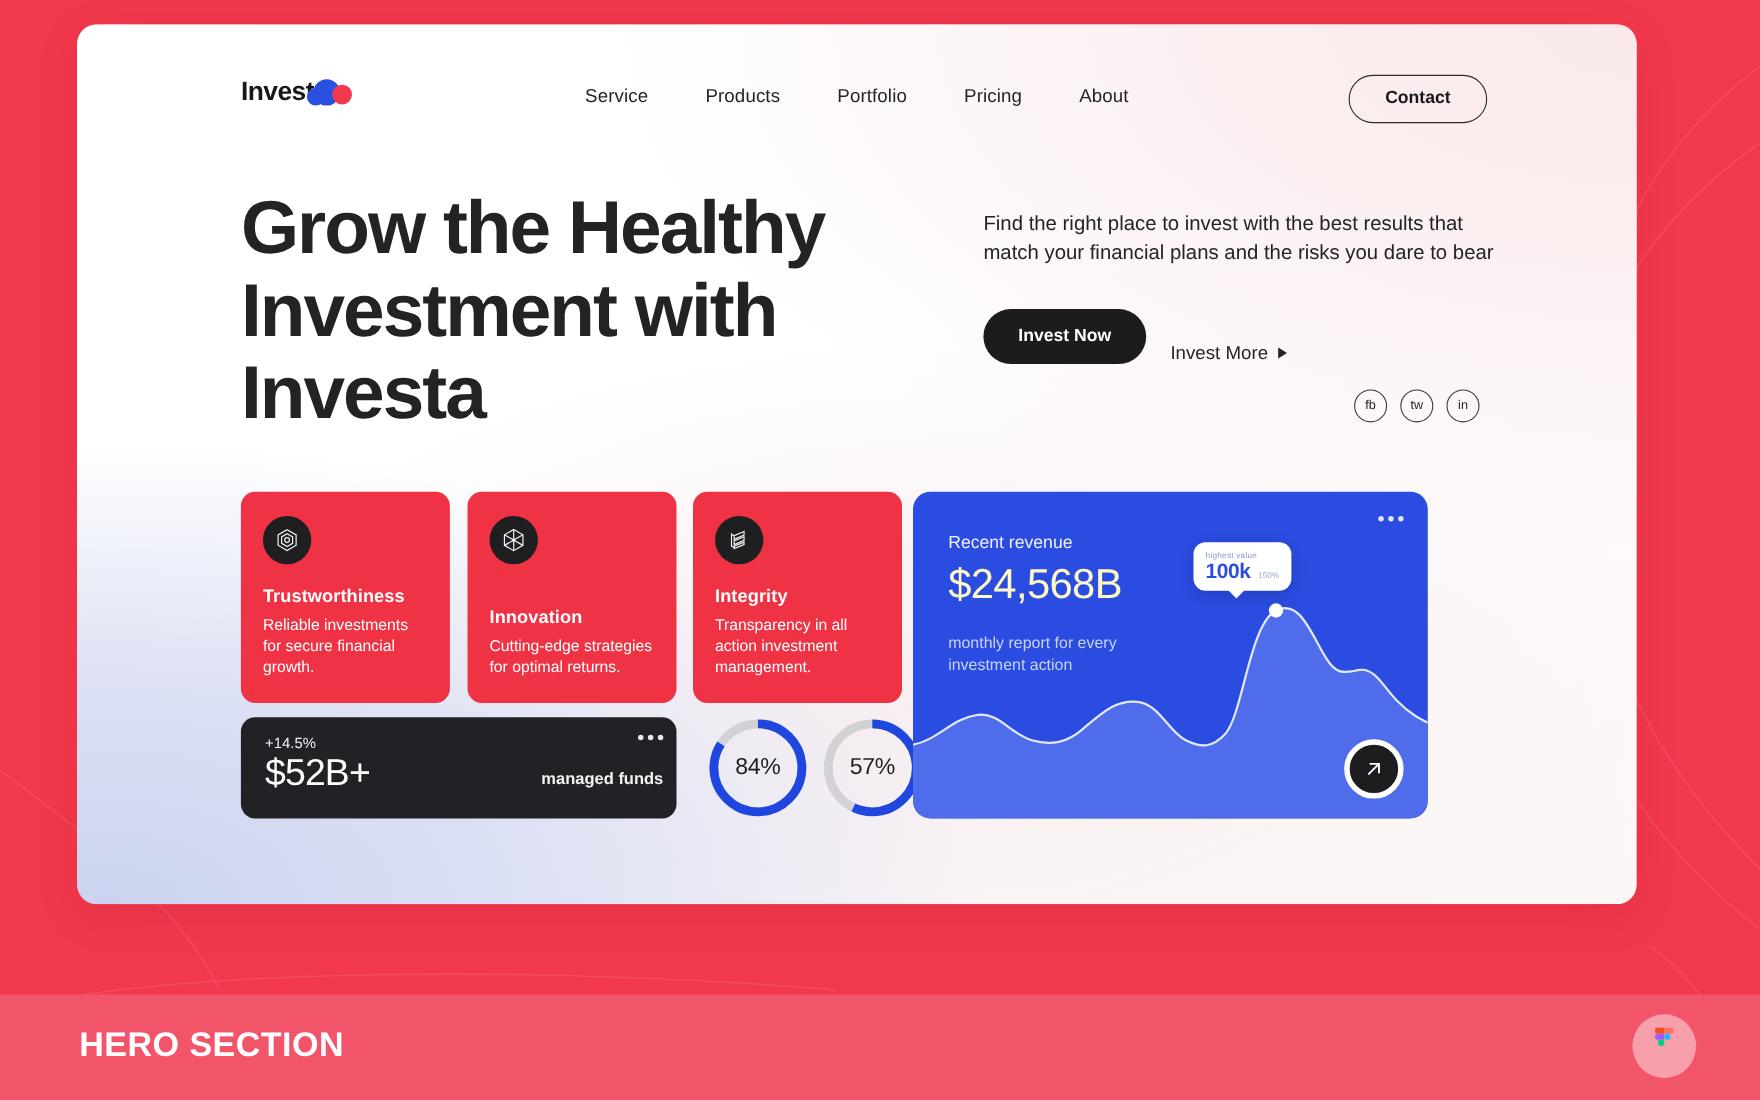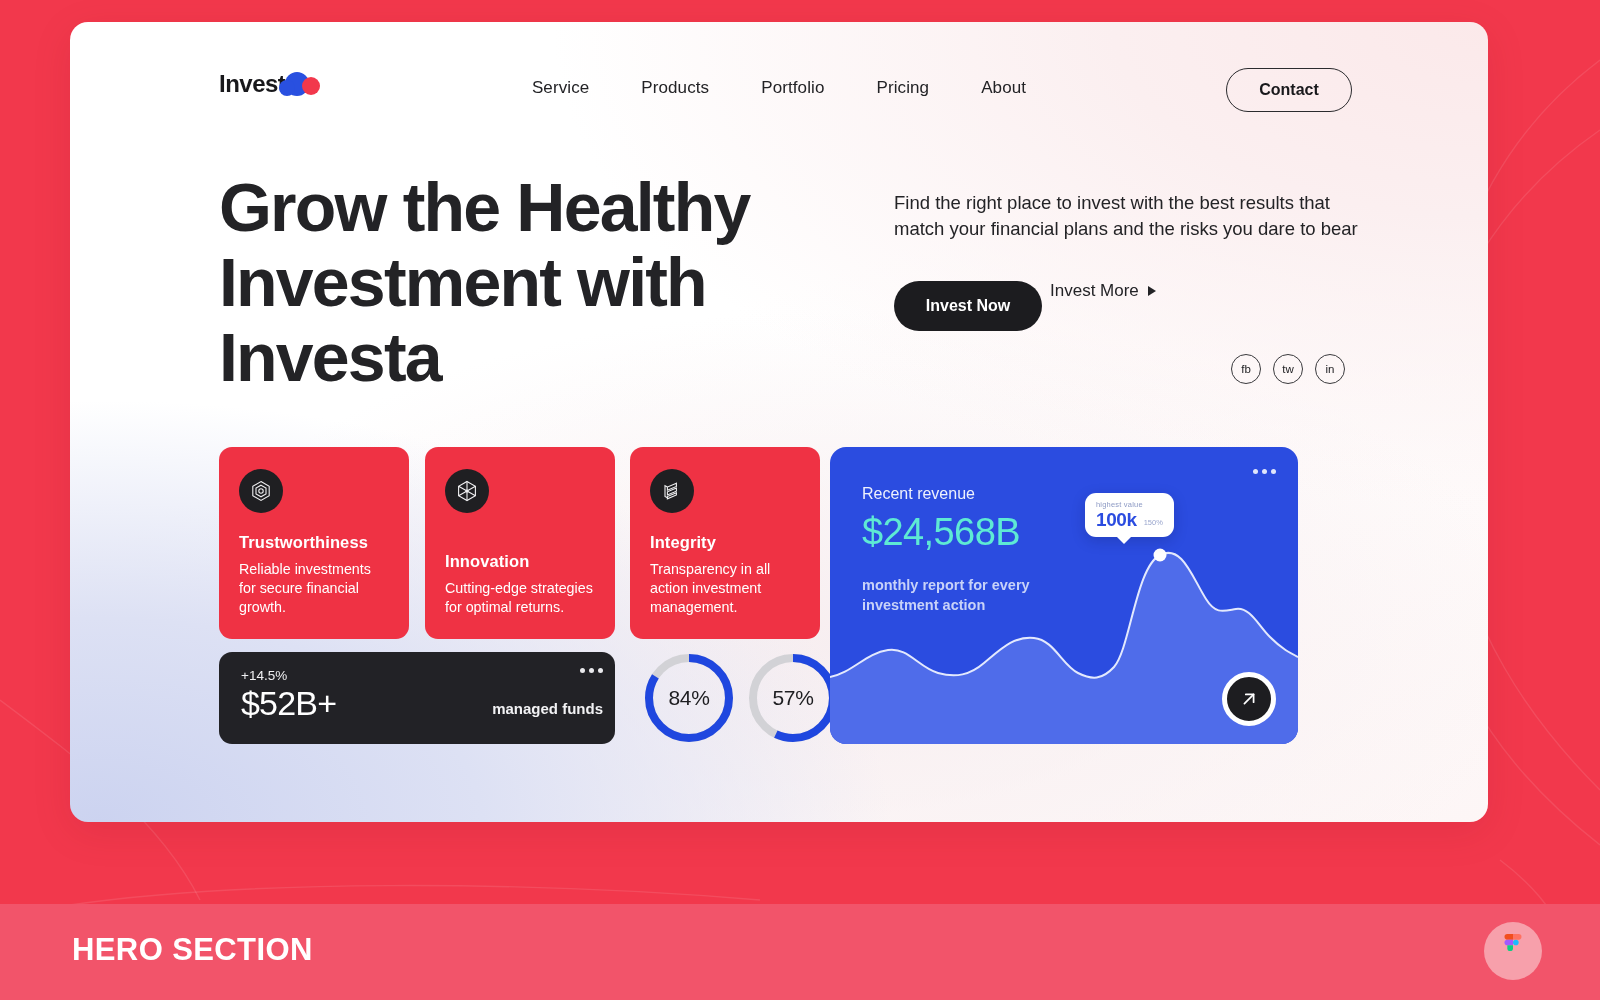--- a/index.html
+++ b/index.html
@@ -79,21 +79,21 @@
     position: absolute; left: 149px; top: 148px;
     width: 640px;
     font-size: 68px; line-height: 1.10; font-weight: 700;
     color: #232326; letter-spacing: -1.8px;
   }
 
   .hero-right { position: absolute; left: 824px; top: 168px; width: 500px; }
   .hero-sub {
     font-size: 18.5px; line-height: 1.42; color: #232326; width: 470px;
   }
-  .cta-row { display: flex; align-items: flex-start; gap: 8px; margin-top: 38px; }
+  .cta-row { display: flex; align-items: flex-end; gap: 22px; margin-top: 38px; }
   .invest-btn {
     width: 148px; height: 50px; border-radius: 26px;
     background: #1c1c1f; color: #fff; border: none;
     font-size: 16px; font-weight: 700; cursor: pointer;
     font-family: inherit;
   }
   .learn-more {
     display: flex; align-items: center; gap: 9px;
     font-size: 17px; color: #232326; cursor: pointer;
   }
@@ -164,25 +164,25 @@
   .revenue-card {
     position: absolute; left: 760px; top: 425px;
     width: 468px; height: 297px;
     background: #2b4ce0; border-radius: 16px; overflow: hidden;
   }
   .rev-dots { position: absolute; right: 22px; top: 22px; }
   .rev-dots i { background: #dfe5fb; }
   .rev-title { position: absolute; left: 32px; top: 38px; font-size: 16px; color: #eef1fd; }
   .rev-value {
     position: absolute; left: 32px; top: 64px;
-    font-size: 38px; font-weight: 400; color: #5eead4; letter-spacing: -.6px;
+    font-size: 38px; font-weight: 400; color: #fef9c3; letter-spacing: -.6px;
   }
   .rev-sub {
     position: absolute; left: 32px; top: 128px;
-    font-size: 14.5px; line-height: 1.38; color: #c8d2f8; width: 200px; font-weight: bold;
+    font-size: 14.5px; line-height: 1.38; color: #c8d2f8; width: 200px;
   }
   .rev-chart { position: absolute; left: 0; right: 0; bottom: 0; top: 60px; }
 
   .tooltip {
     position: absolute; left: 255px; top: 46px;
     background: #fff; border-radius: 11px;
     padding: 7px 11px 8px 11px;
     box-shadow: 0 4px 14px rgba(12,24,80,.22);
   }
   .tooltip::after {

